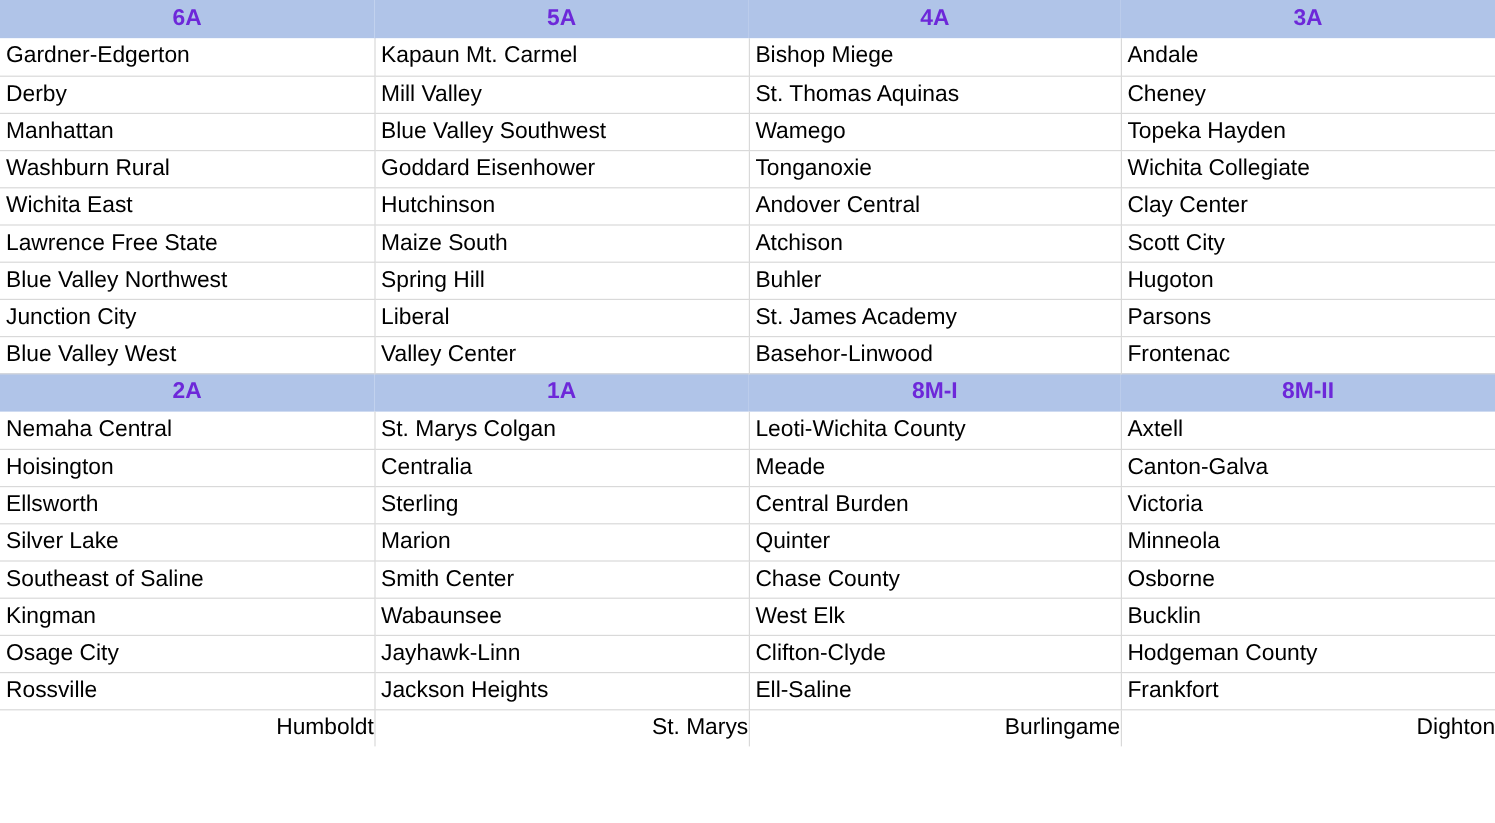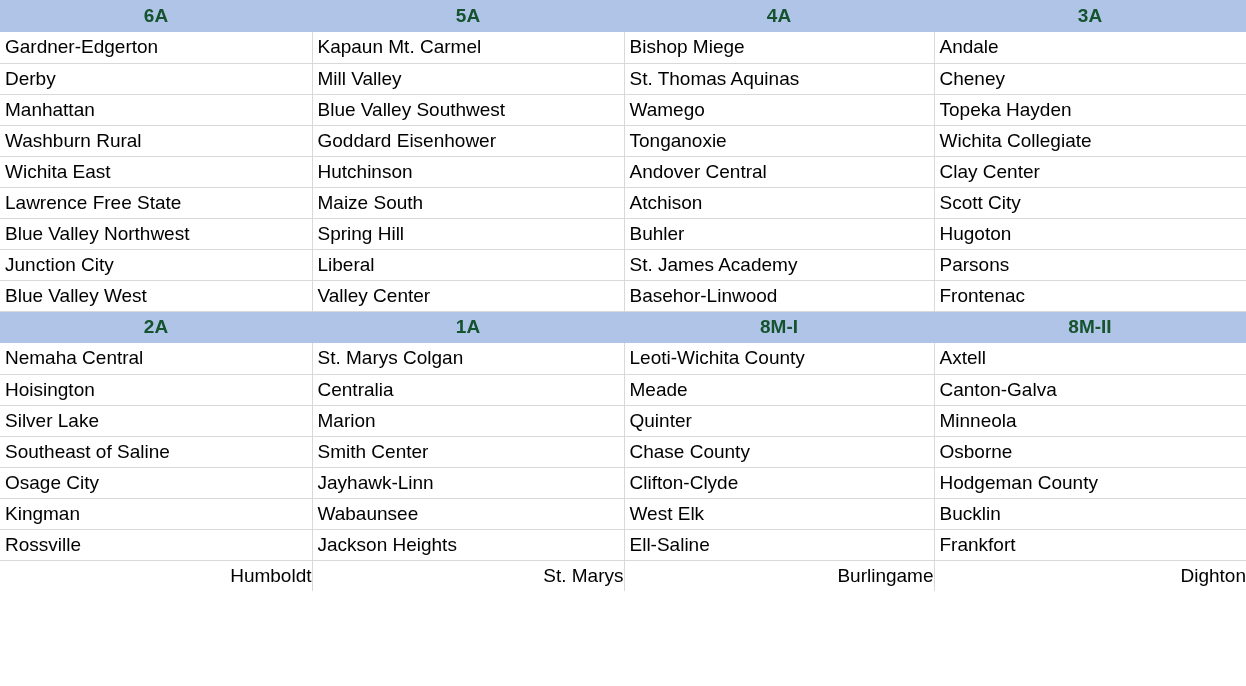--- a/index.html
+++ b/index.html
@@ -34,21 +34,21 @@
   table.grid col.c2 { width: 312px; }
   table.grid col.c3 { width: 310px; }
   table.grid col.c4 { width: 312px; }
 
   tr.header-row {
     height: 32px;
   }
 
   tr.header-row th {
     background: #b0c4e8;
-    color: #14532d;
+    color: #6d28d9;
     font-weight: bold;
     font-size: 19px;
     text-align: center;
     vertical-align: middle;
     padding: 0;
     border: none;
     letter-spacing: 0px;
   }
 
   tr.data-row {
@@ -164,42 +164,48 @@
           <td>Leoti-Wichita County</td>
           <td class="last-col">Axtell</td>
         </tr>
         <tr class="data-row">
           <td>Hoisington</td>
           <td>Centralia</td>
           <td>Meade</td>
           <td class="last-col">Canton-Galva</td>
         </tr>
         <tr class="data-row">
+          <td>Ellsworth</td>
+          <td>Sterling</td>
+          <td>Central Burden</td>
+          <td class="last-col">Victoria</td>
+        </tr>
+        <tr class="data-row">
           <td>Silver Lake</td>
           <td>Marion</td>
           <td>Quinter</td>
           <td class="last-col">Minneola</td>
         </tr>
         <tr class="data-row">
           <td>Southeast of Saline</td>
           <td>Smith Center</td>
           <td>Chase County</td>
           <td class="last-col">Osborne</td>
         </tr>
         <tr class="data-row">
+          <td>Kingman</td>
+          <td>Wabaunsee</td>
+          <td>West Elk</td>
+          <td class="last-col">Bucklin</td>
+        </tr>
+        <tr class="data-row">
           <td>Osage City</td>
           <td>Jayhawk-Linn</td>
           <td>Clifton-Clyde</td>
           <td class="last-col">Hodgeman County</td>
-        </tr>
-        <tr class="data-row">
-          <td>Kingman</td>
-          <td>Wabaunsee</td>
-          <td>West Elk</td>
-          <td class="last-col">Bucklin</td>
         </tr>
         <tr class="data-row">
           <td>Rossville</td>
           <td>Jackson Heights</td>
           <td>Ell-Saline</td>
           <td class="last-col">Frankfort</td>
         </tr>
         <tr class="data-row last-row">
           <td>Humboldt</td>
           <td>St. Marys</td>

